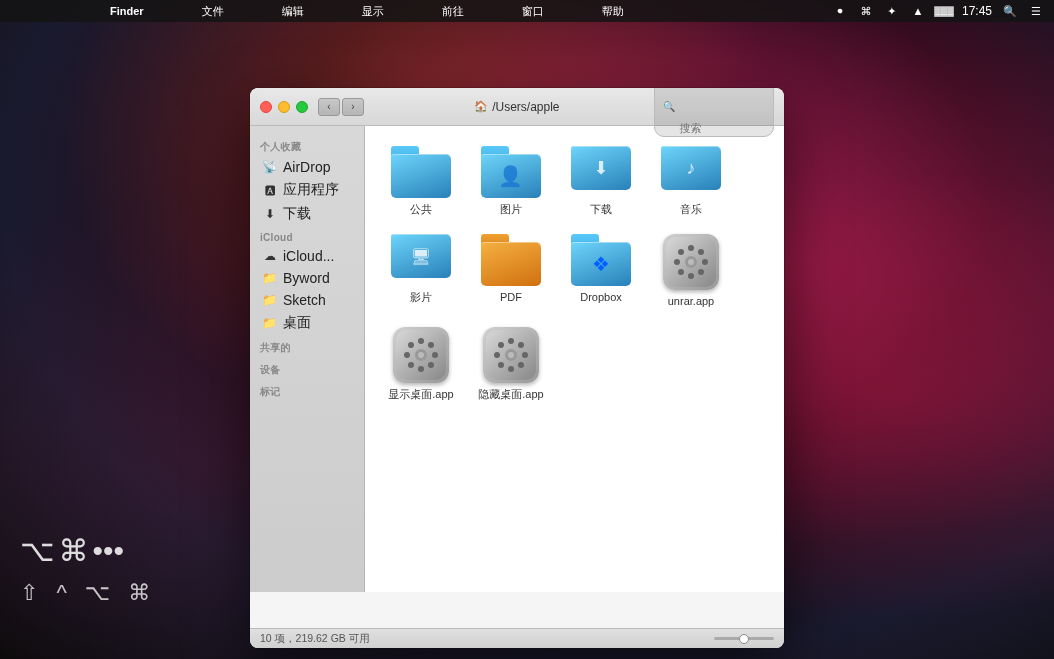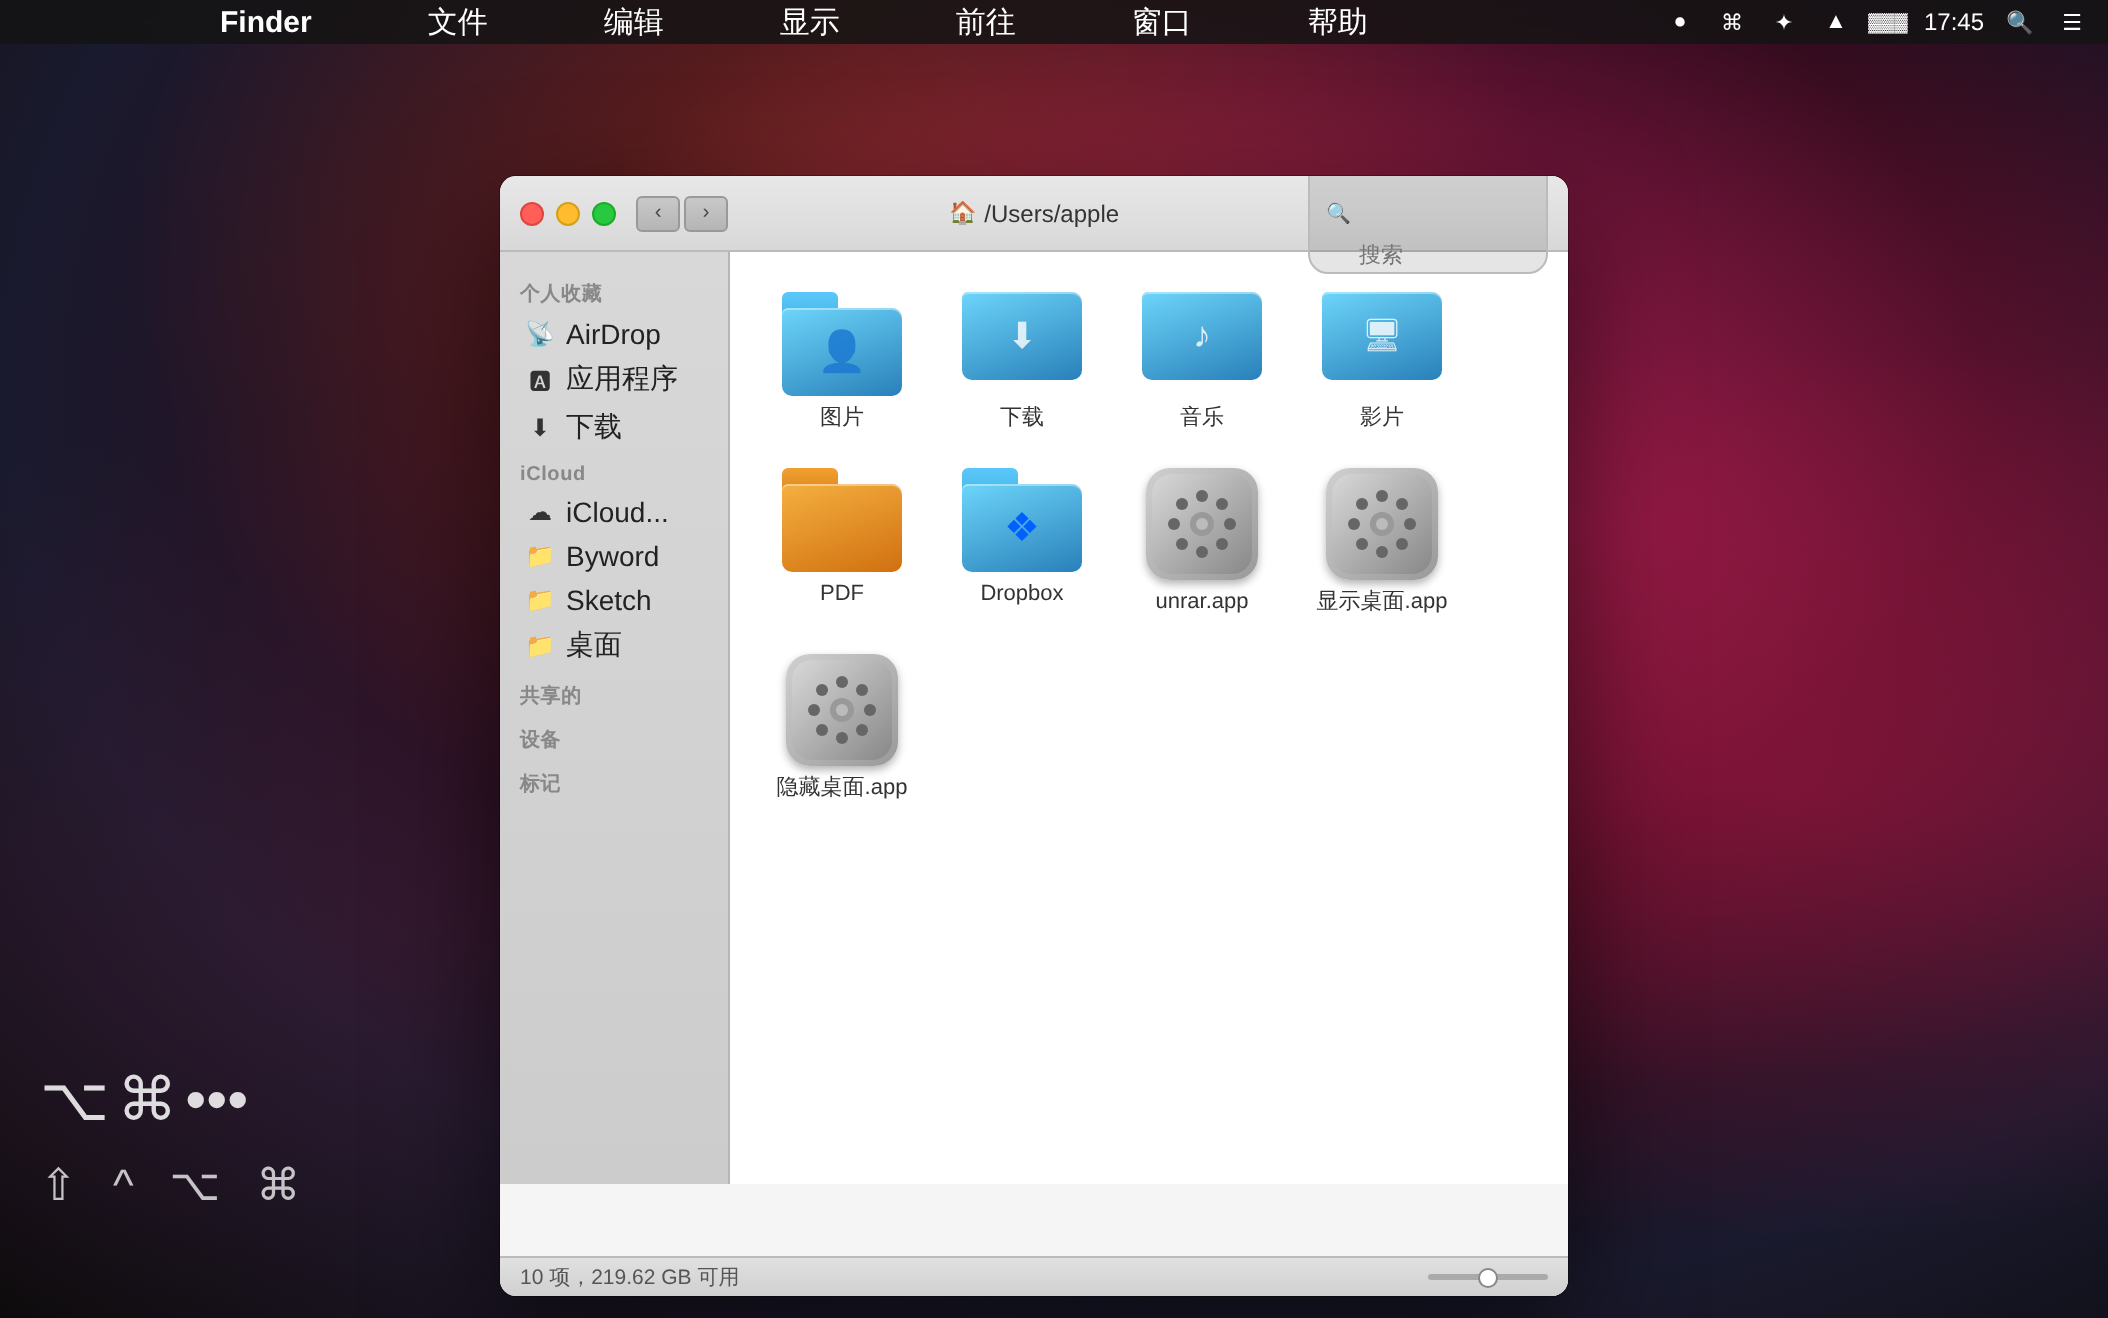--- a/index.html
+++ b/index.html
@@ -59,21 +59,21 @@
       padding-right: 10px;
       font-size: 12px;
     }
     .apple-logo {
       font-size: 14px;
       margin-right: 4px;
     }
     .menu-item {
       cursor: default;
       padding: 0 4px;
-      font-size: 15px;
+      font-size: 11px;
       color: #fff;
       margin-left: 36px;
     }
     .menu-item.bold { font-weight: 600; }
     .menubar-icon {
       width: 16px;
       height: 16px;
       display: inline-flex;
       align-items: center;
       justify-content: center;
@@ -475,20 +475,27 @@
       </div>
 
       <div class="sidebar-section-title">共享的</div>
       <div class="sidebar-section-title">设备</div>
       <div class="sidebar-section-title">标记</div>
     </div>
 
     <div class="finder-content">
       <div class="content-grid">
 
+        <div class="file-item">
+          <div class="folder-icon">
+            <div class="folder-tab" style="background: linear-gradient(to bottom,#5ac8fa,#4ab8e8);"></div>
+            <div class="folder-body" style="background: linear-gradient(160deg,#6dd5fa,#2980b9);"></div>
+          </div>
+          <span class="file-label">公共</span>
+        </div>
 
         <div class="file-item">
           <div class="folder-icon">
             <div class="folder-tab" style="background: linear-gradient(to bottom,#5ac8fa,#4ab8e8);"></div>
             <div class="folder-body" style="background: linear-gradient(160deg,#6dd5fa,#2980b9); display:flex;align-items:center;justify-content:center;">
               <span style="font-size:20px;position:absolute;top:50%;left:50%;transform:translate(-50%,-50%);color:rgba(255,255,255,0.8);">👤</span>
             </div>
           </div>
           <span class="file-label">图片</span>
         </div>

